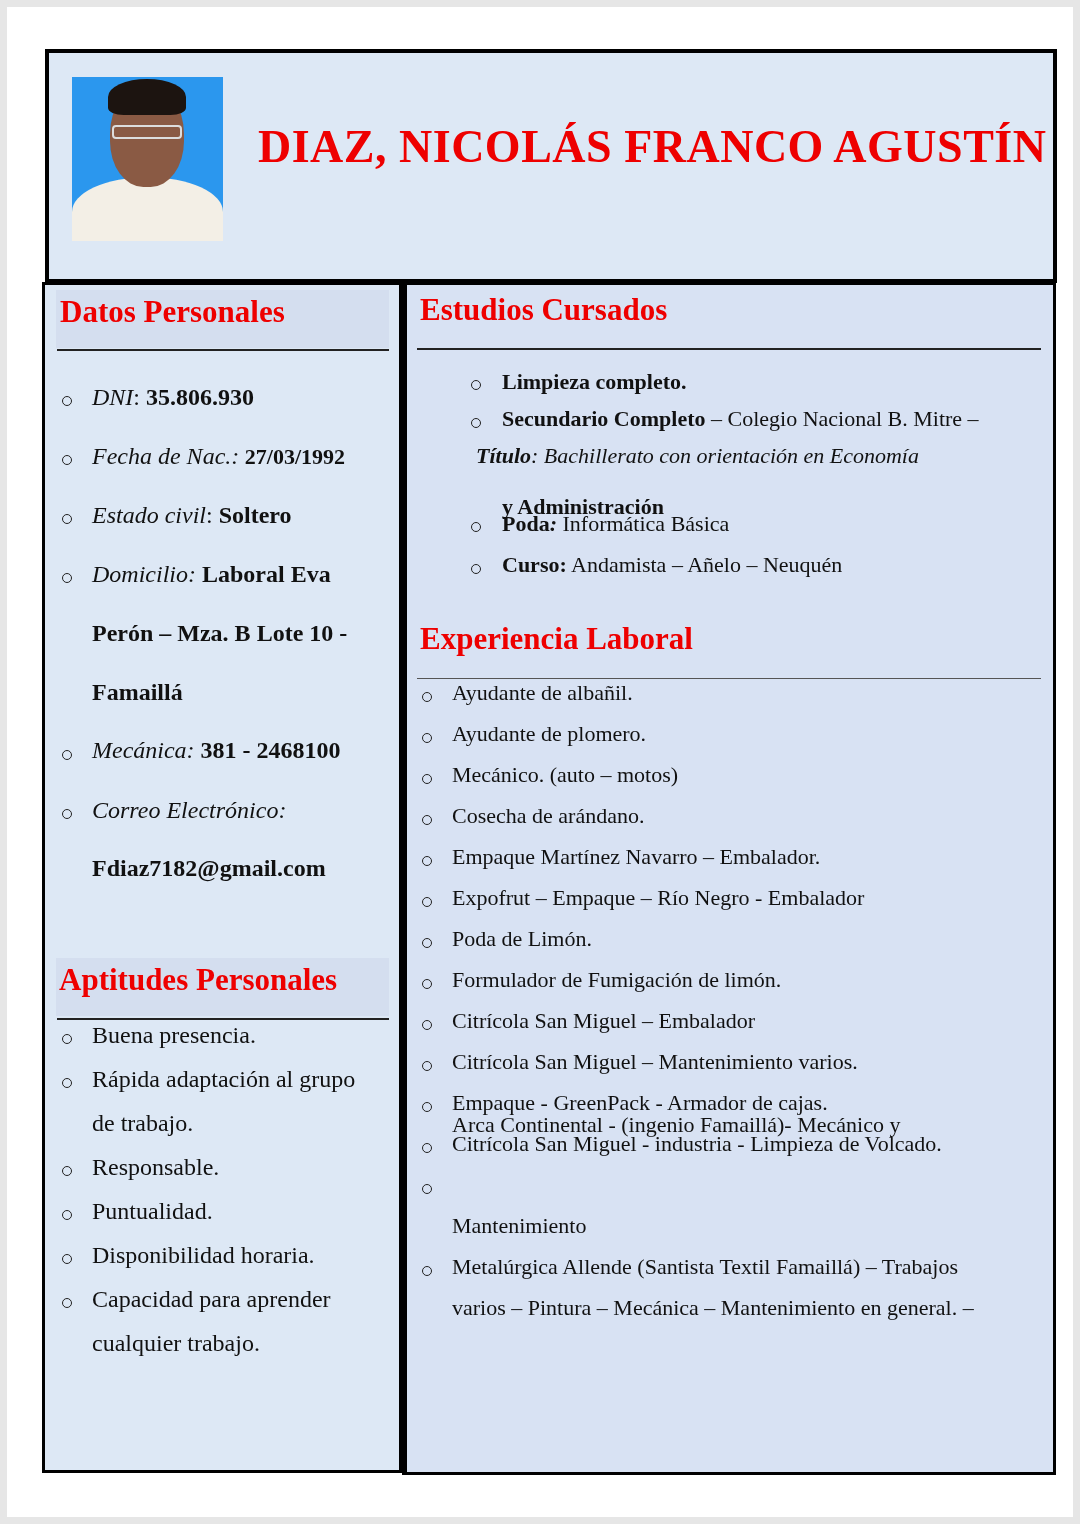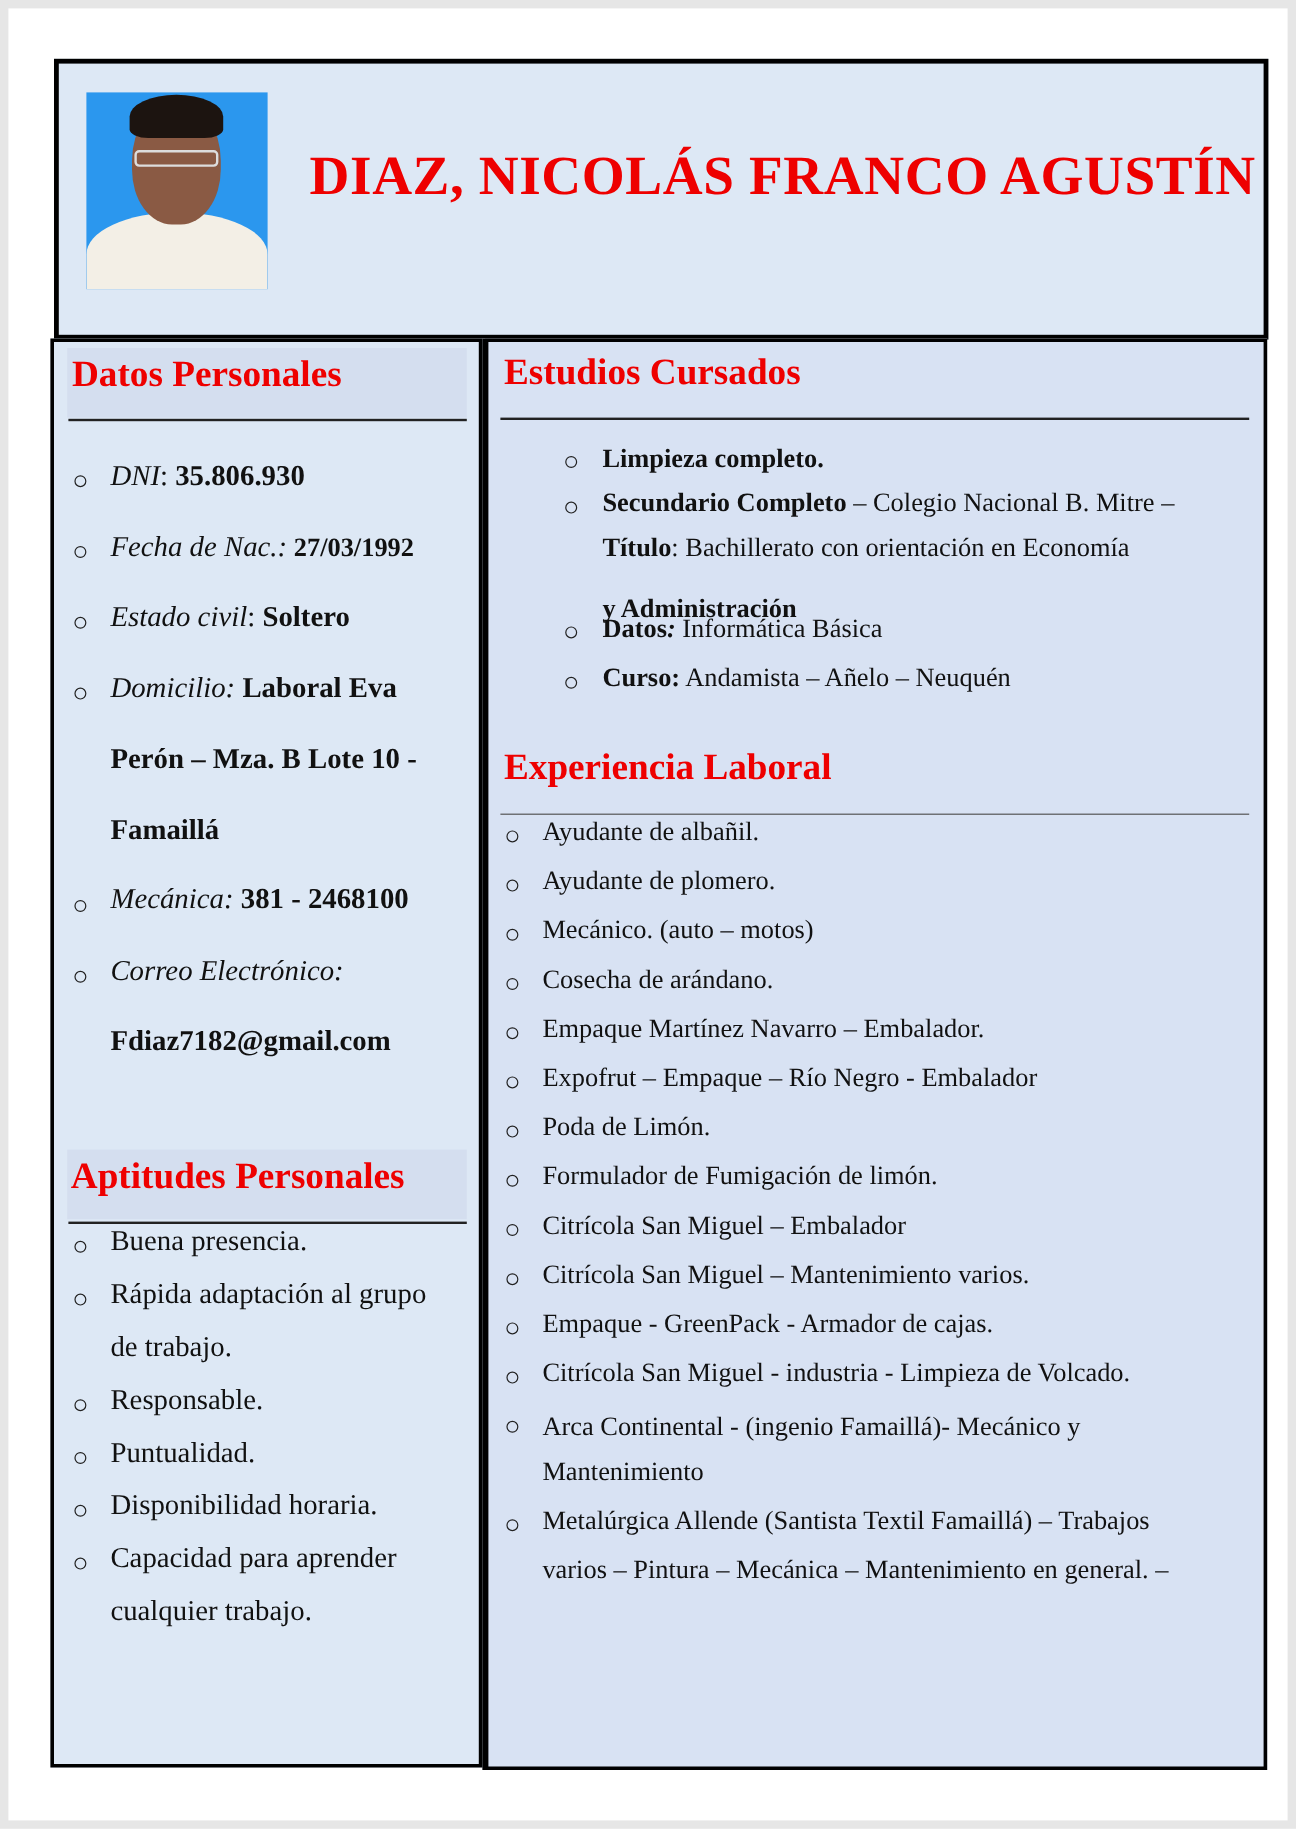--- a/index.html
+++ b/index.html
@@ -142,28 +142,28 @@
 <div class="sec-title" style="left:420px;top:292px;">Estudios Cursados</div>
 <div class="rule" style="left:417px;top:348px;width:624px;"></div>
 
 <span class="bullet" style="left:471px;top:380px;"></span>
 <div class="item b narrow" style="left:502px;top:369px;">Limpieza completo.</div>
 
 <span class="bullet" style="left:471px;top:418px;"></span>
 <div class="item narrow" style="left:502px;top:406px;">
   <span class="b">Secundario Completo</span><span> – Colegio Nacional B. Mitre –</span>
 </div>
-<div class="item narrow" style="left:502px;top:443px;">
+<div class="item narrow" style="left:476px;top:443px;font-style:italic;">
   <span class="b">Título</span><span>: Bachillerato con orientación en Economía</span>
 </div>
 <div class="item narrow" style="left:502px;top:494px;font-weight:bold;">y Administración</div>
 
 <span class="bullet" style="left:471px;top:522px;"></span>
 <div class="item narrow" style="left:502px;top:511px;">
-  <span class="b">Datos</span><span class="b it">:</span><span> Informática Básica</span>
+  <span class="b">Poda</span><span class="b it">:</span><span> Informática Básica</span>
 </div>
 
 <span class="bullet" style="left:471px;top:564px;"></span>
 <div class="item narrow" style="left:502px;top:552px;">
   <span class="b">Curso:</span><span> Andamista – Añelo – Neuquén</span>
 </div>
 
 <div class="sec-title" style="left:420px;top:621px;">Experiencia Laboral</div>
 <div class="rule thin" style="left:417px;top:678px;width:624px;"></div>
 
@@ -186,18 +186,18 @@
     <div class="item narrow" style="left: 452px; top: 967px;">Formulador de Fumigación de limón.</div>
     <span class="bullet" style="left: 422px; top: 1020px;"></span>
     <div class="item narrow" style="left: 452px; top: 1008px;">Citrícola San Miguel – Embalador</div>
     <span class="bullet" style="left: 422px; top: 1061px;"></span>
     <div class="item narrow" style="left: 452px; top: 1049px;">Citrícola San Miguel – Mantenimiento varios.</div>
     <span class="bullet" style="left: 422px; top: 1102px;"></span>
     <div class="item narrow" style="left: 452px; top: 1090px; font-family: Liberation Serif, serif;">Empaque - GreenPack - Armador de cajas.</div>
     <span class="bullet" style="left: 422px; top: 1143px;"></span>
     <div class="item narrow" style="left: 452px; top: 1131px;">Citrícola San Miguel - industria - Limpieza de Volcado.</div>
     <span class="bullet" style="left: 422px; top: 1184px;"></span>
-    <div class="item narrow" style="left: 452px; top: 1176px;">Arca Continental - (ingenio Famaillá)- Mecánico y</div>
+    <div class="item narrow" style="left: 452px; top: 1112px;">Arca Continental - (ingenio Famaillá)- Mecánico y</div>
     <div class="item narrow" style="left: 452px; top: 1213px;">Mantenimiento</div>
     <span class="bullet" style="left: 422px; top: 1266px;"></span>
     <div class="item narrow" style="left: 452px; top: 1254px;">Metalúrgica Allende (Santista Textil Famaillá) – Trabajos</div>
     <div class="item narrow" style="left: 452px; top: 1295px;">varios – Pintura – Mecánica – Mantenimiento en general. –</div>
   </div>
 
 </body></html>

